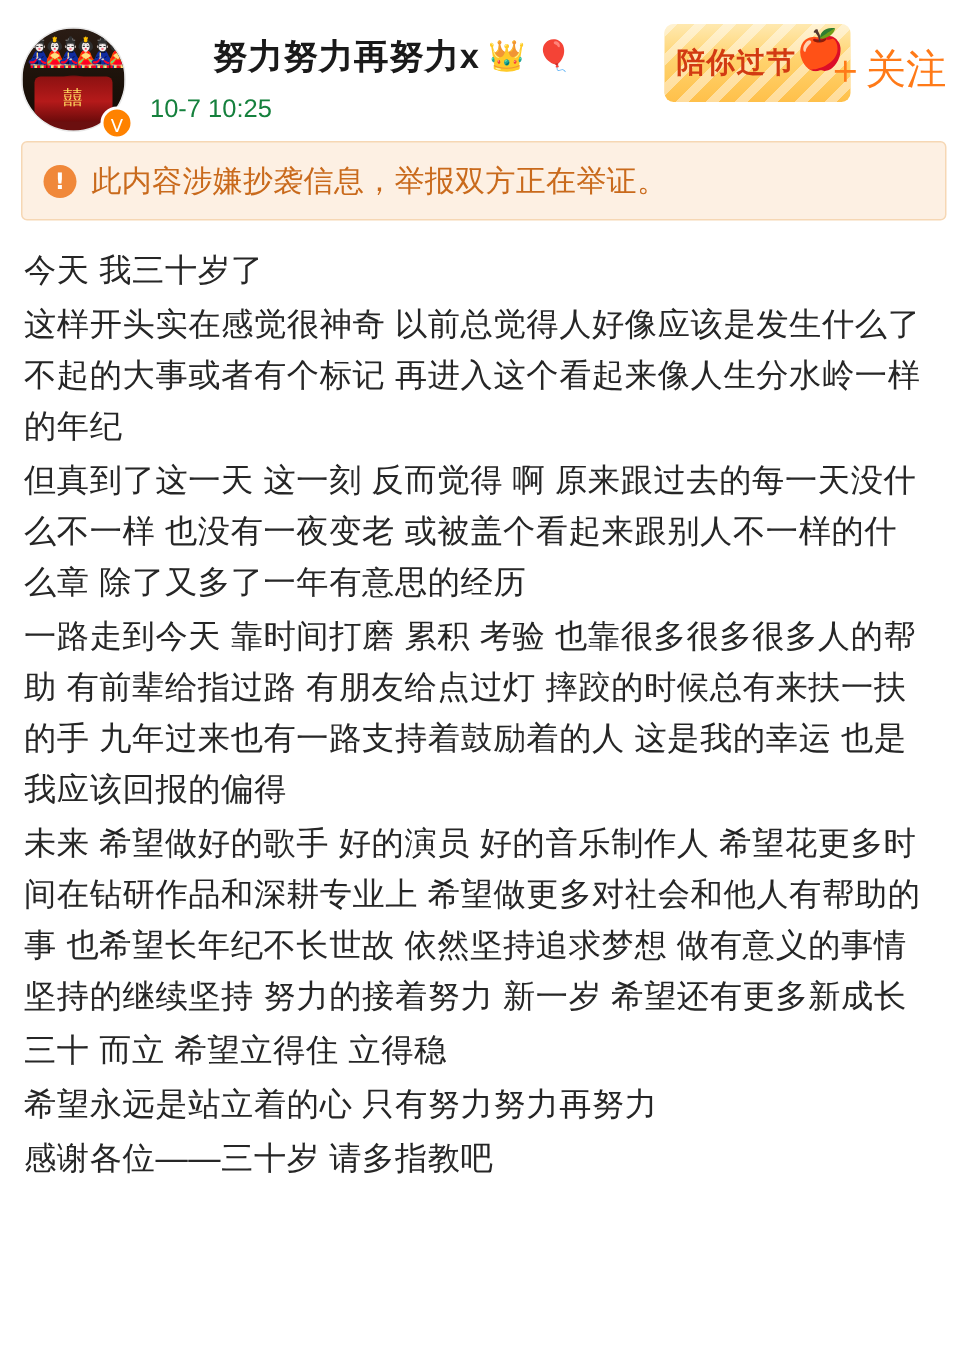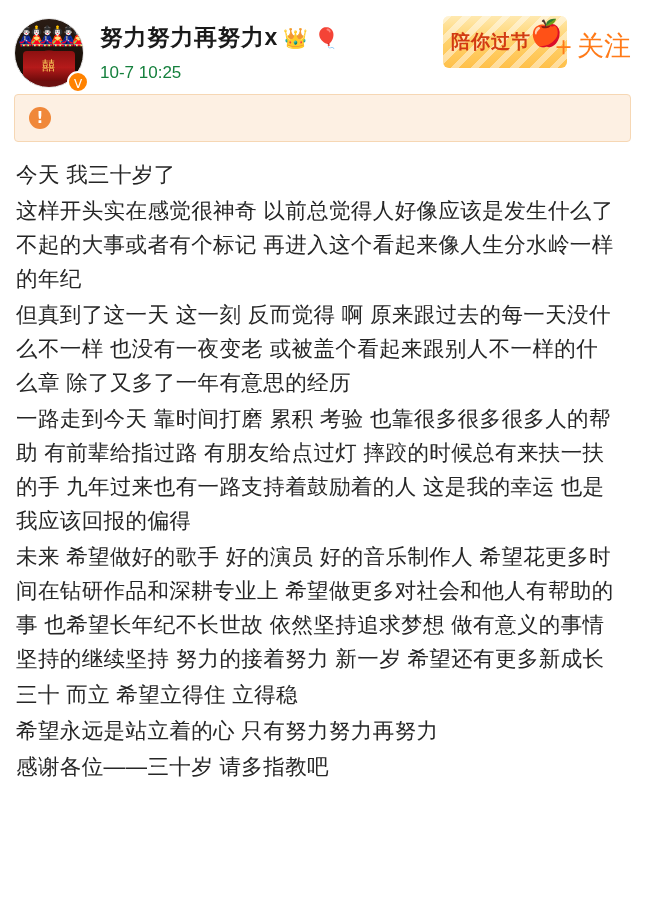--- a/index.html
+++ b/index.html
@@ -99,20 +99,21 @@
     margin-left: 12px;
     padding-top: 6px;
     flex: 1 1 auto;
     min-width: 0;
   }
   .name-row {
     display: flex;
     align-items: center;
     gap: 6px;
     white-space: nowrap;
+    margin-left: 42px;
   }
   .nickname {
     font-size: 23px;
     font-weight: bold;
     color: #1a1a1a;
     letter-spacing: 0.5px;
   }
   .name-emoji {
     font-size: 20px;
     line-height: 1;
@@ -267,20 +268,21 @@
       <span class="apple">🍎</span>
     </div>
 
     <div class="follow-area">
       <button class="follow-btn">＋关注</button>
     </div>
   </div>
 
   <div class="notice">
     <span class="notice-icon">!</span>
+    <span class="notice-text">此内容涉嫌抄袭信息，举报双方正在举证。</span>
   </div>
 
   <div class="body">
     <p class="para">今天 我三十岁了</p>
     <p class="para">这样开头实在感觉很神奇 以前总觉得人好像应该是发生什么了不起的大事或者有个标记 再进入这个看起来像人生分水岭一样的年纪</p>
     <p class="para">但真到了这一天 这一刻 反而觉得 啊 原来跟过去的每一天没什么不一样 也没有一夜变老 或被盖个看起来跟别人不一样的什么章 除了又多了一年有意思的经历</p>
     <p class="para">一路走到今天 靠时间打磨 累积 考验 也靠很多很多很多人的帮助 有前辈给指过路 有朋友给点过灯 摔跤的时候总有来扶一扶的手 九年过来也有一路支持着鼓励着的人 这是我的幸运 也是我应该回报的偏得</p>
     <p class="para">未来 希望做好的歌手 好的演员 好的音乐制作人 希望花更多时间在钻研作品和深耕专业上 希望做更多对社会和他人有帮助的事 也希望长年纪不长世故 依然坚持追求梦想 做有意义的事情 坚持的继续坚持 努力的接着努力 新一岁 希望还有更多新成长</p>
     <p class="para">三十 而立 希望立得住 立得稳</p>
     <p class="para">希望永远是站立着的心 只有努力努力再努力</p>

